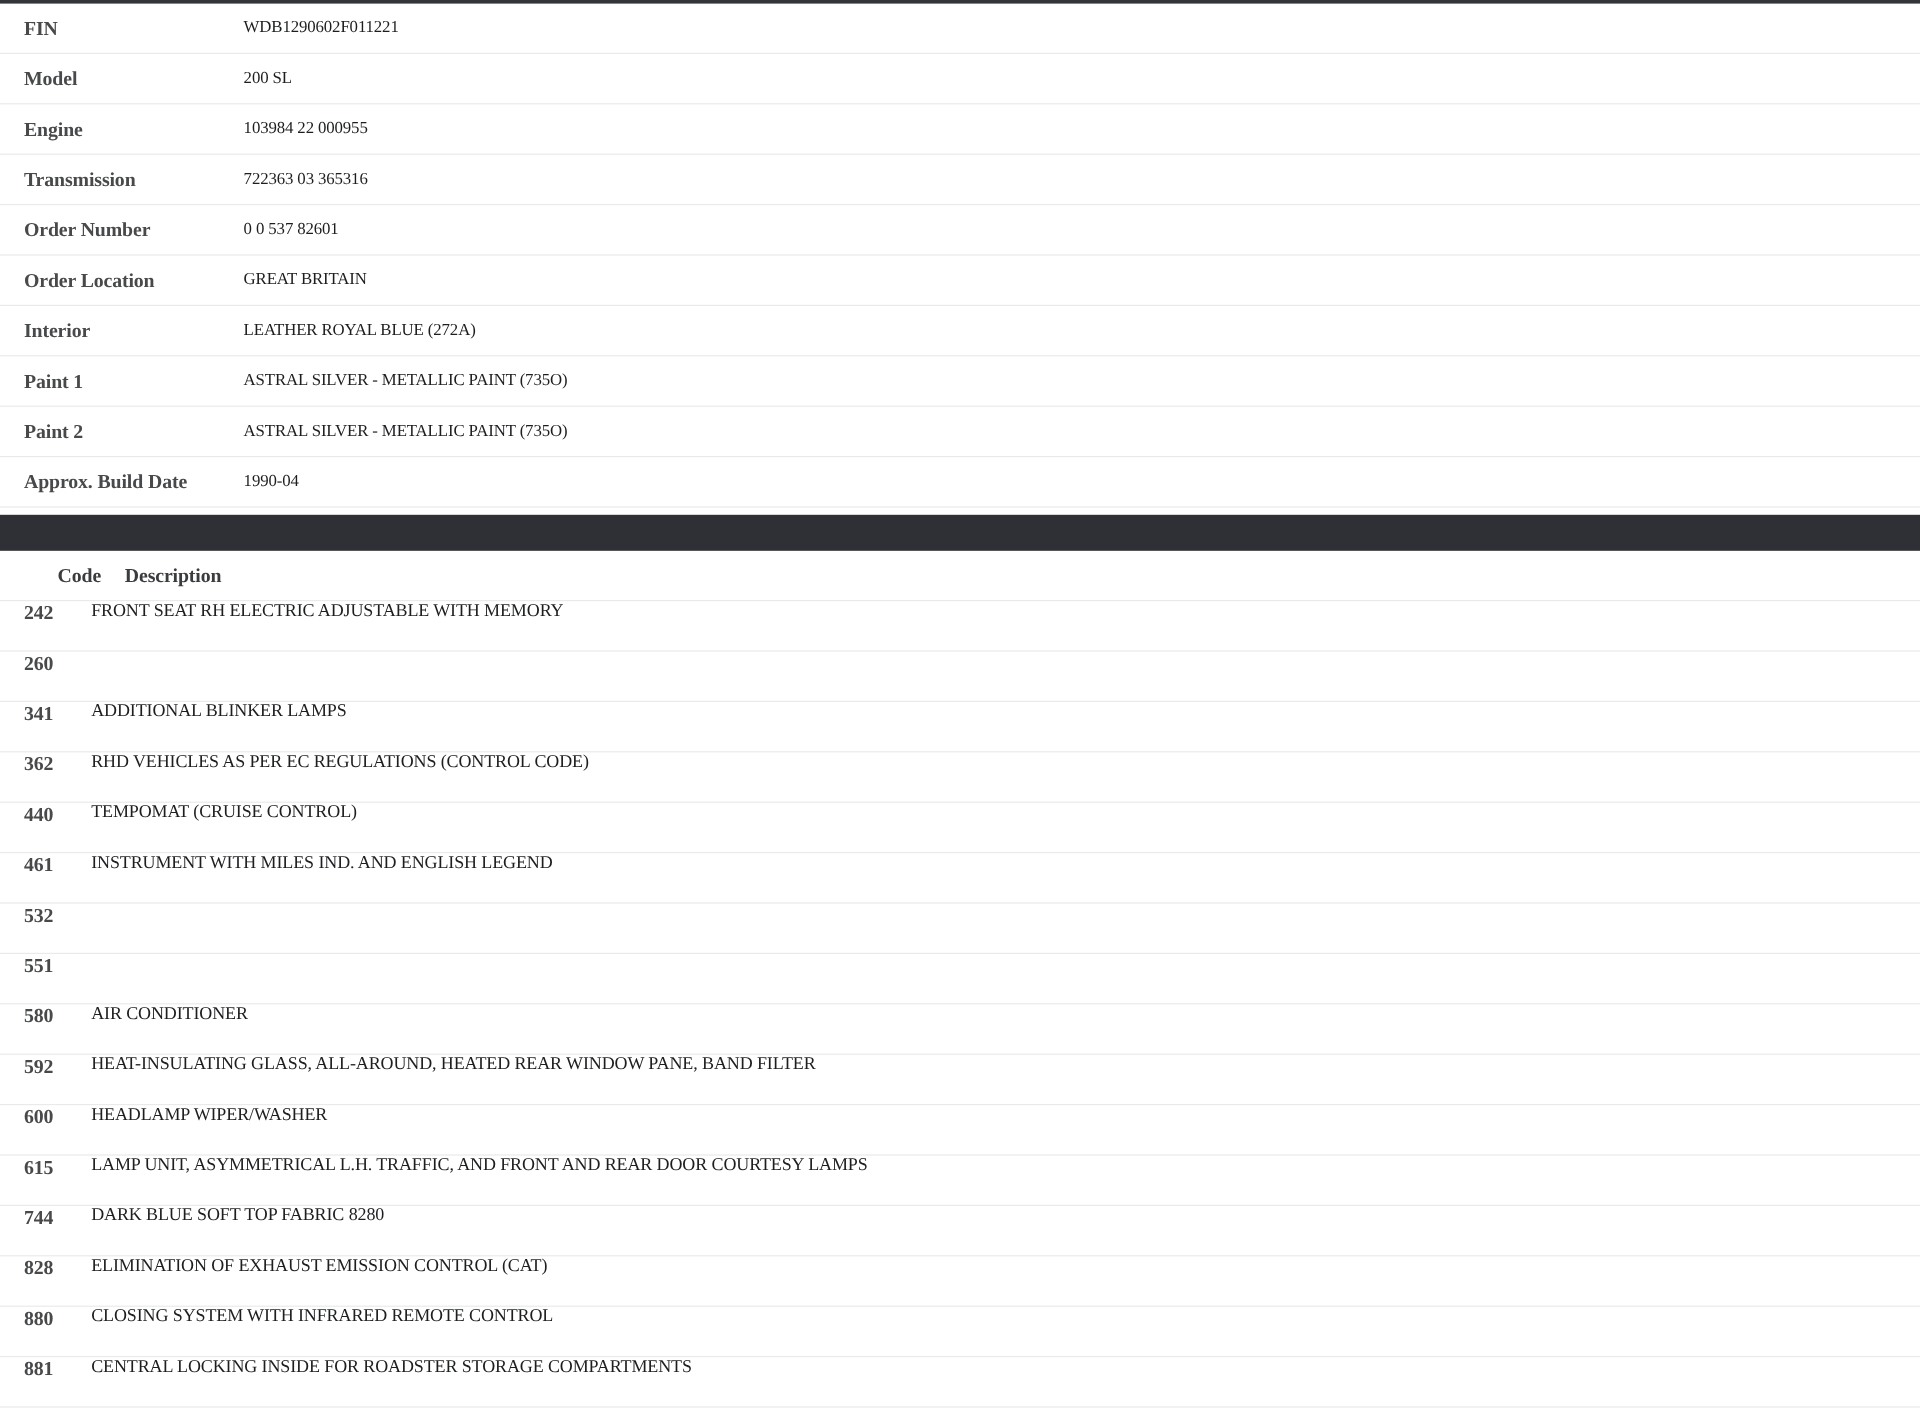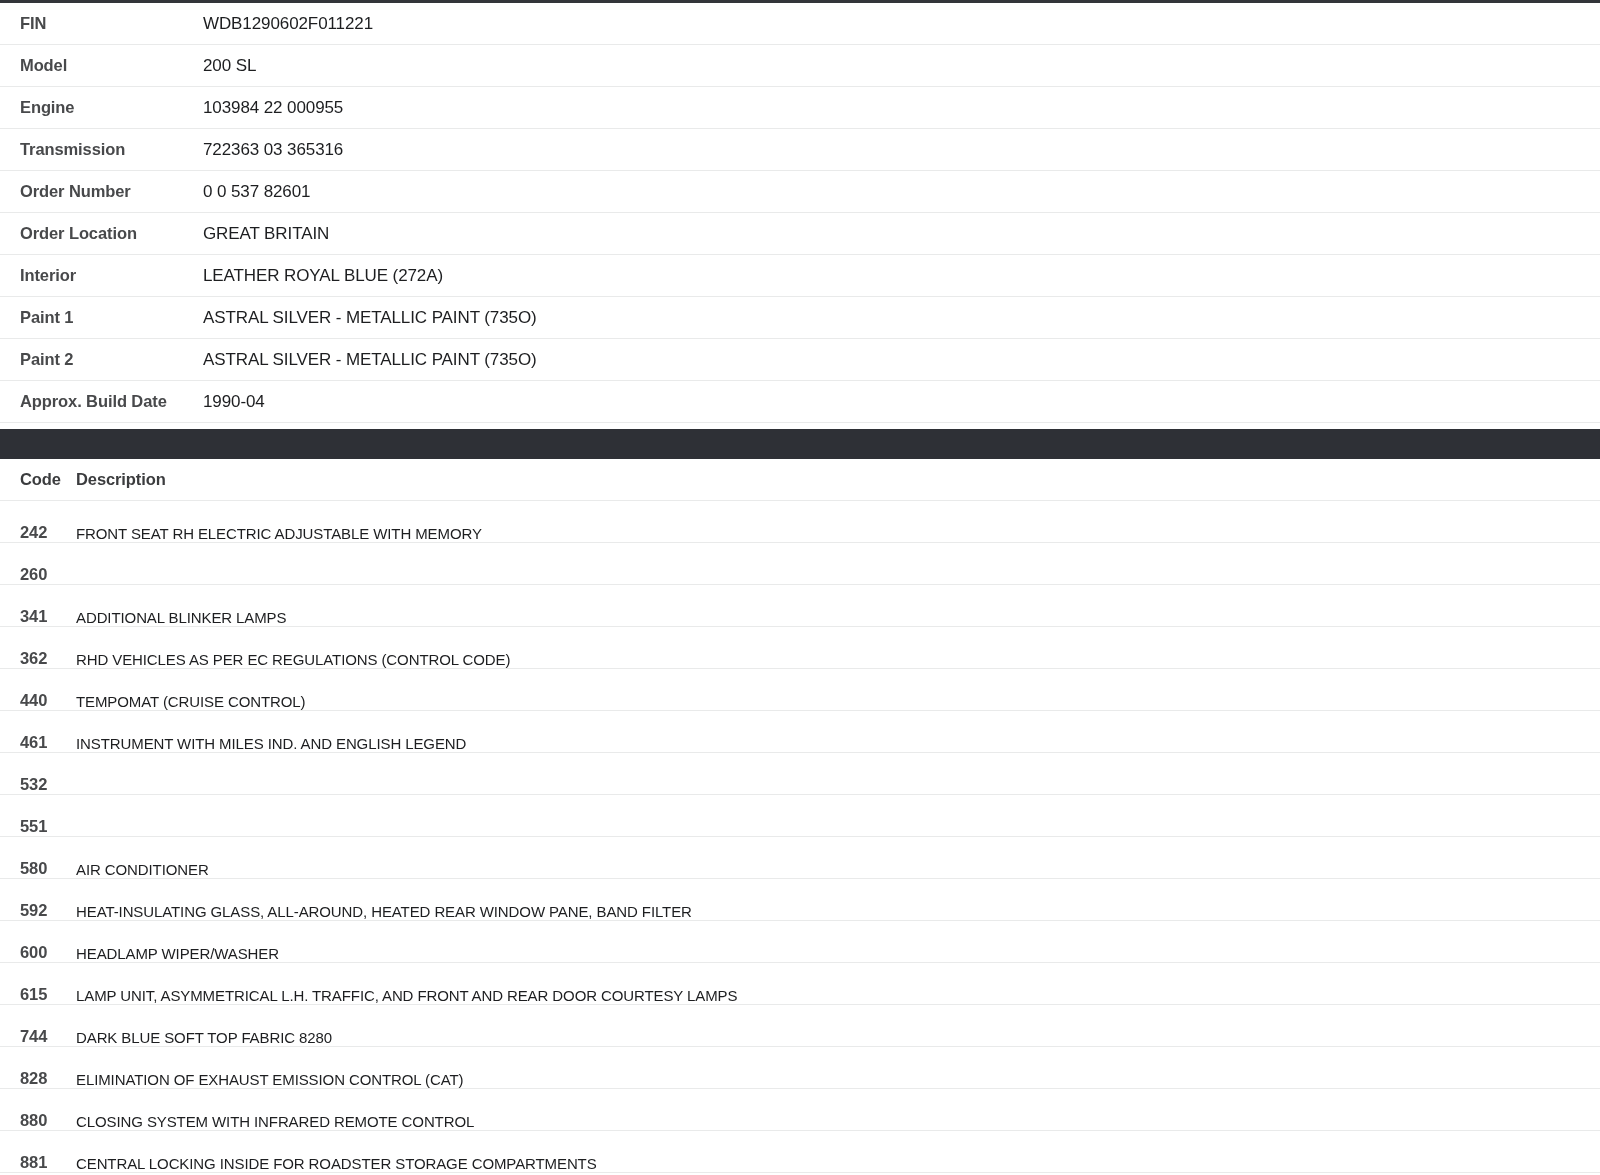--- a/index.html
+++ b/index.html
@@ -7,20 +7,21 @@
     padding: 0;
     background: #ffffff;
     font-family: "Liberation Sans", sans-serif;
   }
   .page {
     width: 1600px;
     height: 1175px;
     background: #ffffff;
     overflow: hidden;
     position: relative;
+    font-family: Liberation Serif, serif;
   }
   .top-line {
     height: 3px;
     background: #33353a;
   }
   
   .info-table .info-row {
     display: flex;
     align-items: center;
     height: 41px;
@@ -30,58 +31,59 @@
     padding-left: 20px;
     width: 183px;
     flex: none;
     font-size: 16.5px;
     font-weight: 600;
     color: #48494b;
     letter-spacing: -0.1px;
   }
   .info-value {
     flex: 1;
-    font-size: 17px;
+    font-size: 14px;
     font-weight: 400;
     color: #1d1e20;
     letter-spacing: -0.1px;
     white-space: nowrap;
   }
   
   .section-divider {
     margin-top: 6px;
     height: 30px;
     background: #2e3036;
   }
   
   .opt-header {
     display: flex;
     align-items: center;
     height: 41px;
     border-bottom: 1px solid #e9eaea;
+    padding-left: 28px;
   }
   .opt-header .code-col,
   .opt-header .desc-col {
     font-size: 16.5px;
     font-weight: 700;
     color: #3b3c3e;
     letter-spacing: -0.1px;
   }
   .code-col {
     padding-left: 20px;
     width: 56px;
     flex: none;
   }
   .desc-col {
     flex: 1;
     white-space: nowrap;
   }
   .opt-row {
     display: flex;
-    align-items: flex-end;
+    align-items: flex-start;
     height: 41px;
     border-bottom: 1px solid #e9eaea;
   }
   .opt-row .code-col {
     font-size: 16.5px;
     font-weight: 600;
     color: #48494b;
     letter-spacing: -0.1px;
   }
   .opt-row .desc-col {

